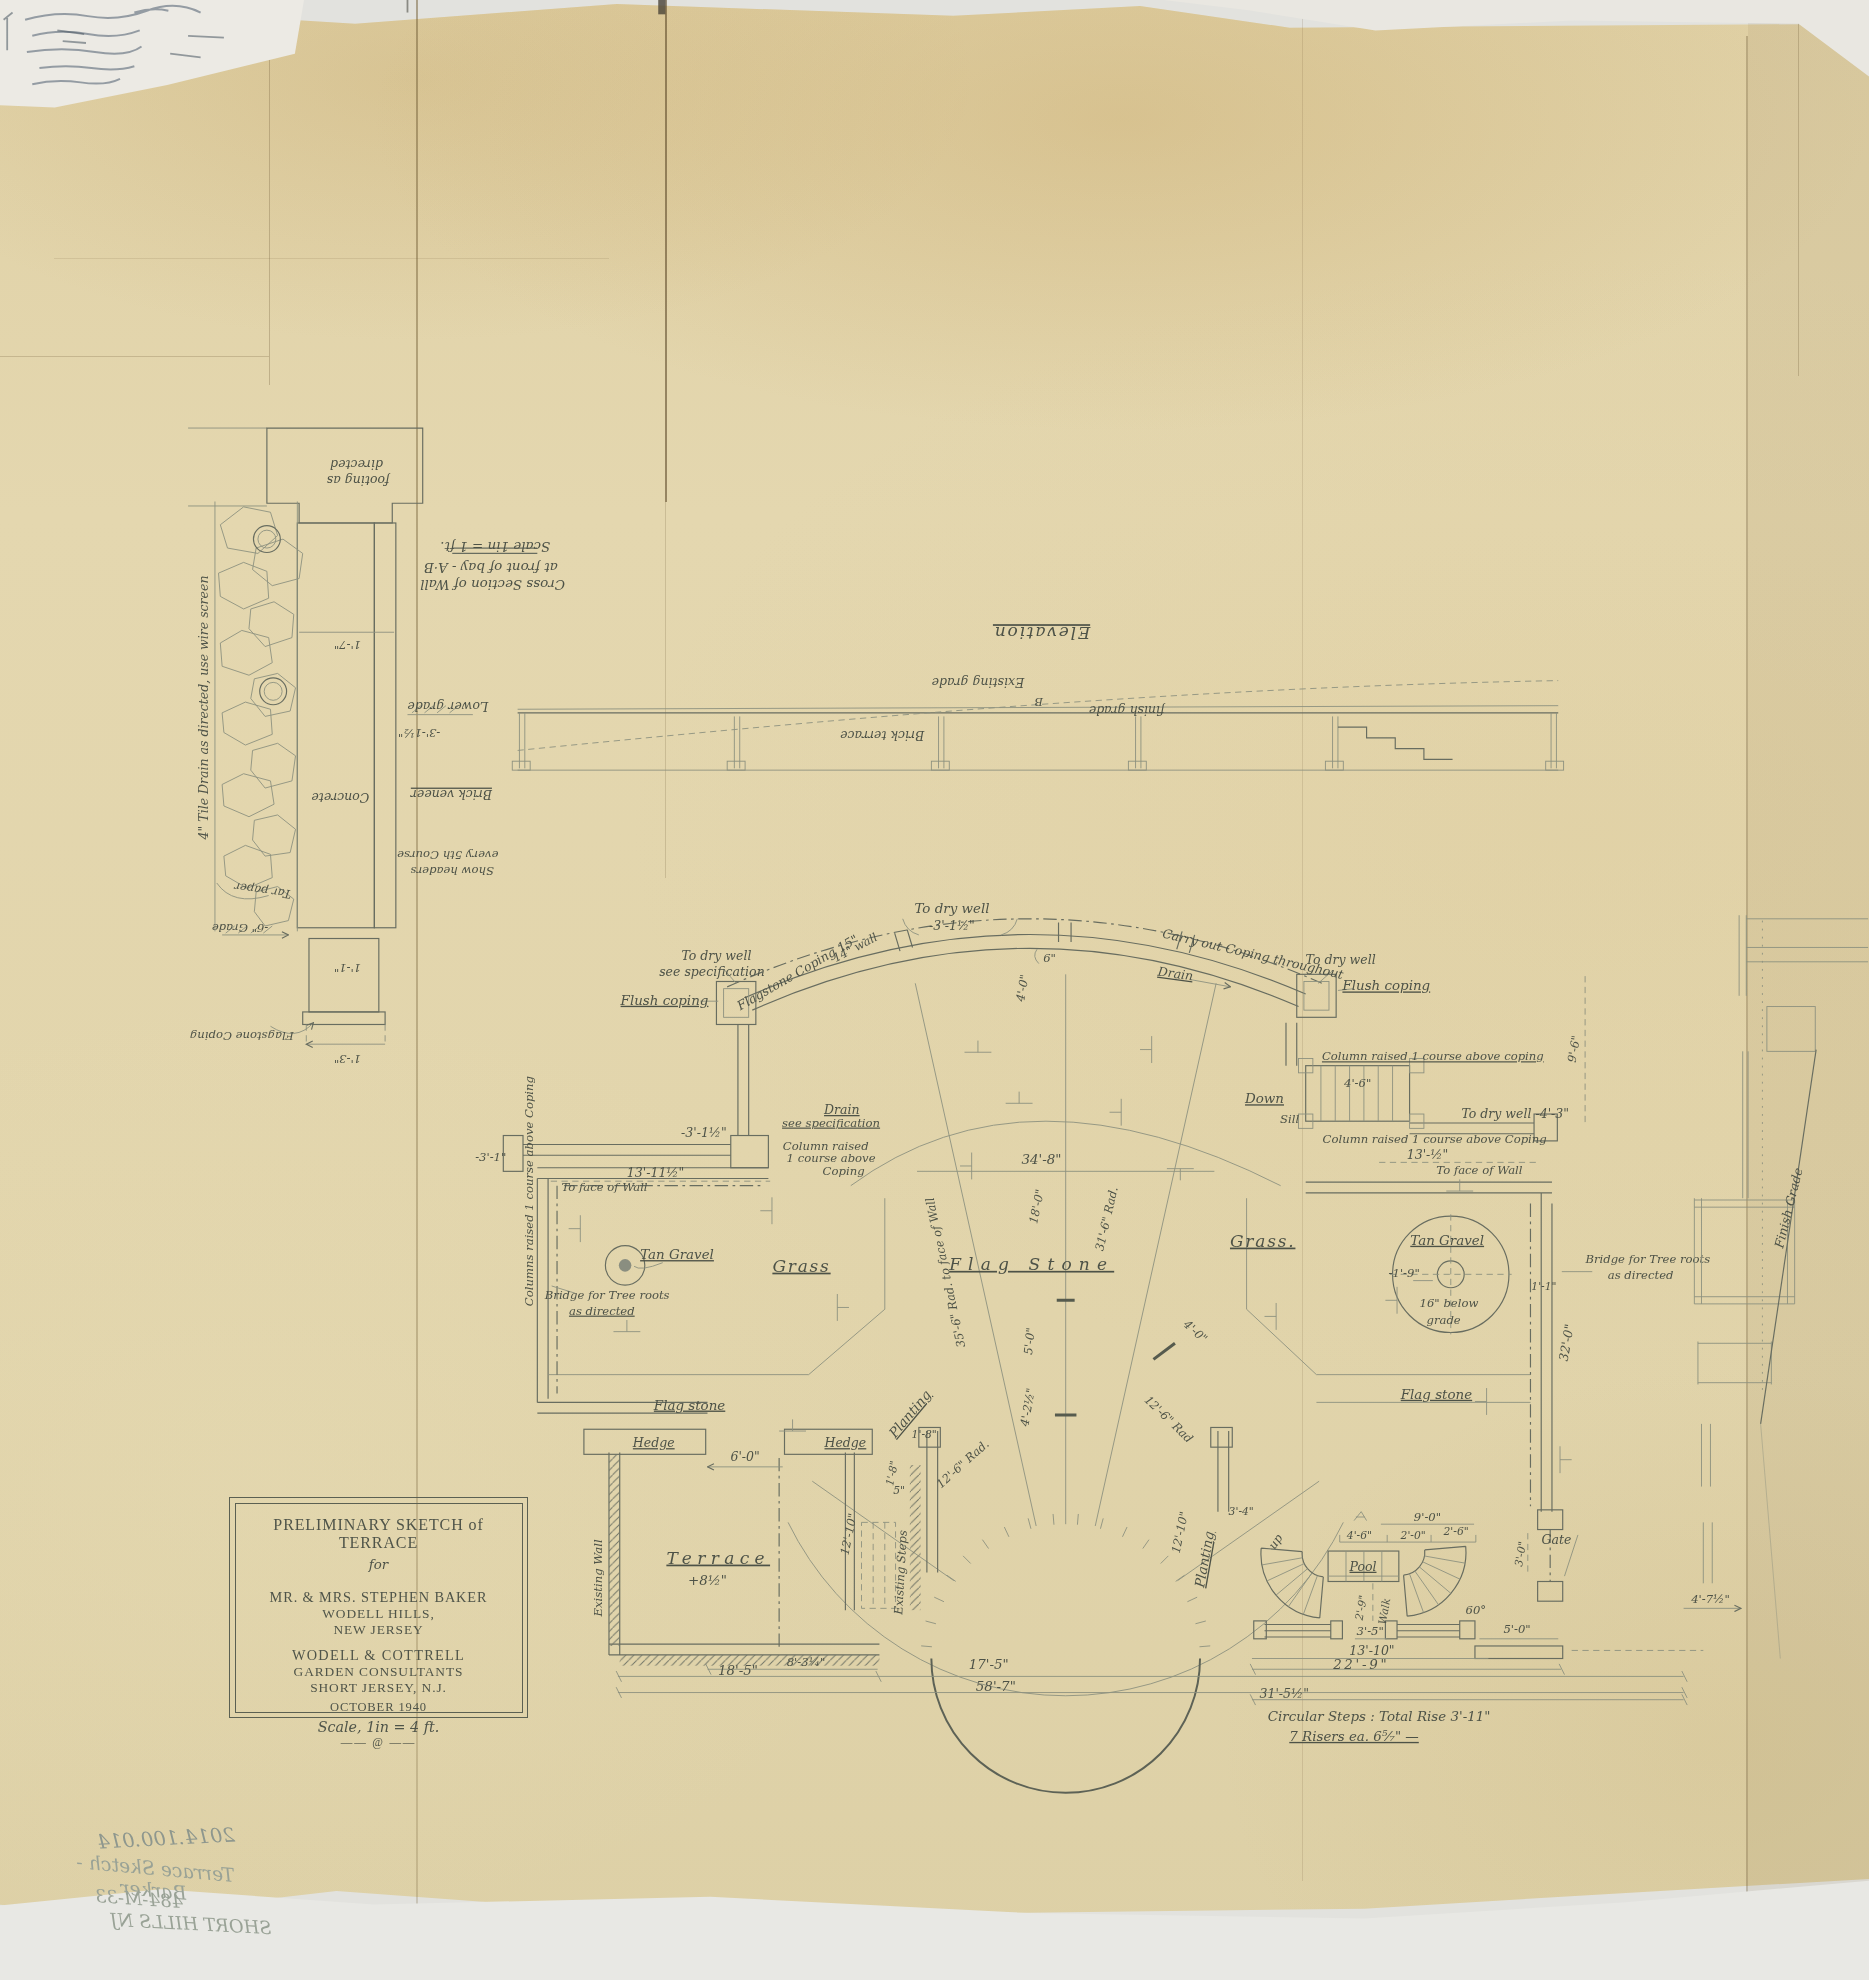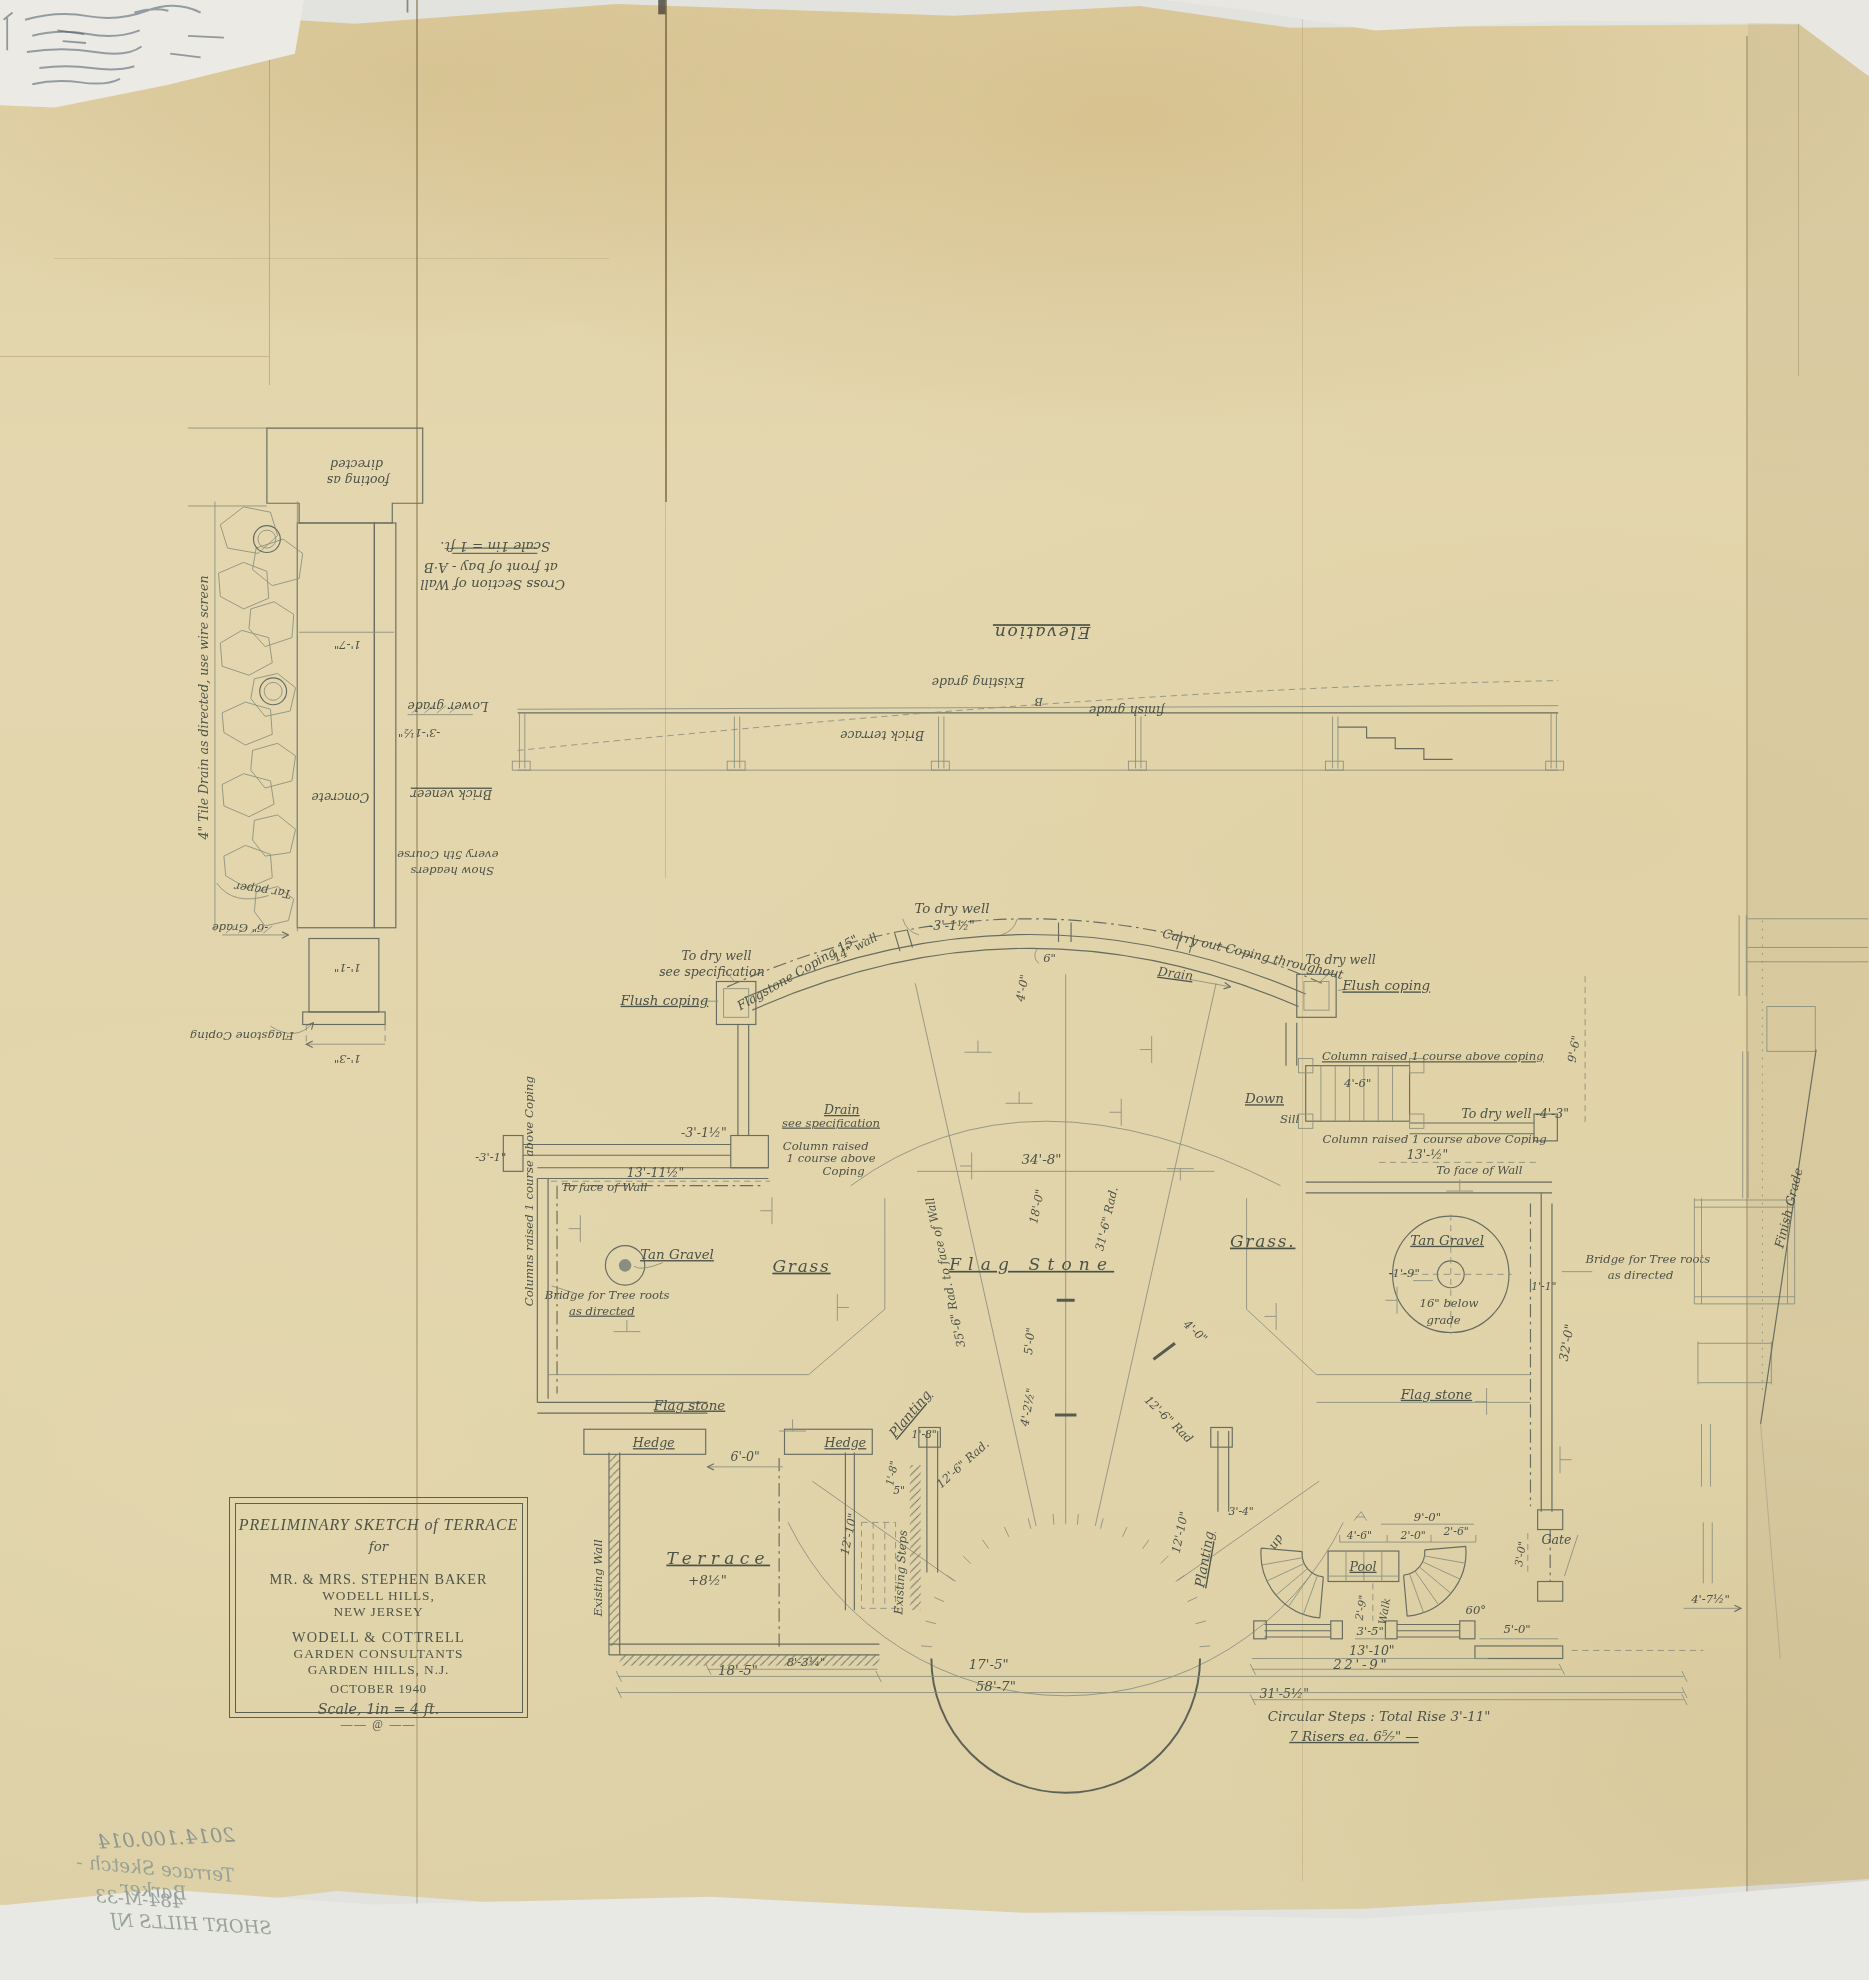--- a/index.html
+++ b/index.html
@@ -33,21 +33,21 @@
   .dd{stroke-dasharray:15 5 3 5;}
   .ds{stroke-dasharray:7 5;}
   .dot{stroke-dasharray:2 7;}
   .scr{stroke:#77828d;stroke-width:2.2;fill:none;opacity:.75;}
   .scr2{stroke:#55606b;stroke-width:2;fill:none;opacity:.6;}
   
   .tblock{position:absolute;left:229px;top:1497px;width:297px;height:219px;
           border:1.3px solid #5b6052;color:#4f5449;}
   .tb-inner{position:absolute;inset:4.5px;border:0.9px solid #5b6052;text-align:center;
             font-family:"Liberation Serif",serif;}
-  .tb1{margin-top:12.5px;font-size:16px;letter-spacing:0.9px;font-style:italic;}
+  .tb1{margin-top:12.5px;font-size:16px;letter-spacing:0.9px;}
   .tb2{font:italic 13.4px "DejaVu Serif",serif;margin-top:5px;}
   .tb3{font-size:14.3px;letter-spacing:0.9px;margin-top:17px;}
   .tb4{font-size:13.4px;letter-spacing:0.9px;}
   .tb6{font-size:14.3px;letter-spacing:1.3px;margin-top:9px;}
   .tb9{font-size:12.5px;letter-spacing:0.9px;margin-top:3.6px;}
   .tb10{font:italic 14.3px "DejaVu Serif",serif;margin-top:4px;}
   .tb11{font-size:11.6px;margin-top:1.8px;letter-spacing:1.8px;}
   
   .anote{position:absolute;color:#8e978e;font-family:"DejaVu Serif",serif;font-style:italic;
          text-align:center;pointer-events:none;}
@@ -384,21 +384,21 @@
 
   <div class="tblock">
     <div class="tb-inner">
       <div class="tb1">PRELIMINARY SKETCH of TERRACE</div>
       <div class="tb2">for</div>
       <div class="tb3">MR. &amp; MRS. STEPHEN BAKER</div>
       <div class="tb4">WODELL HILLS,</div>
       <div class="tb4">NEW JERSEY</div>
       <div class="tb6">WODELL &amp; COTTRELL</div>
       <div class="tb4">GARDEN CONSULTANTS</div>
-      <div class="tb4">GARDEN HILLS, N.J.</div>
+      <div class="tb4">SHORT JERSEY, N.J.</div>
       <div class="tb9">OCTOBER 1940</div>
       <div class="tb10">Scale, 1in = 4 ft.</div>
       <div class="tb11">—— @ ——</div>
     </div>
   </div>
 
   <div class="anote" style="left:72px;top:1827px;width:188px;font-size:19.7px;transform:scaleX(-1) rotate(3deg);">2014.100.014</div>
   <div class="anote" style="left:47px;top:1857px;width:215px;font-size:19px;transform:scaleX(-1) rotate(-5deg);color:#99a296;">Terrace Sketch - Barker</div>
   <div class="anote" style="left:63px;top:1888px;width:152px;font-size:18px;transform:scaleX(-1) rotate(-4deg);color:#99a296;">484-M-33</div>
   <div class="anote" style="left:97px;top:1913px;width:188px;font-size:18px;transform:scaleX(-1) rotate(-3deg);color:#99a296;">SHORT HILLS NJ</div>

